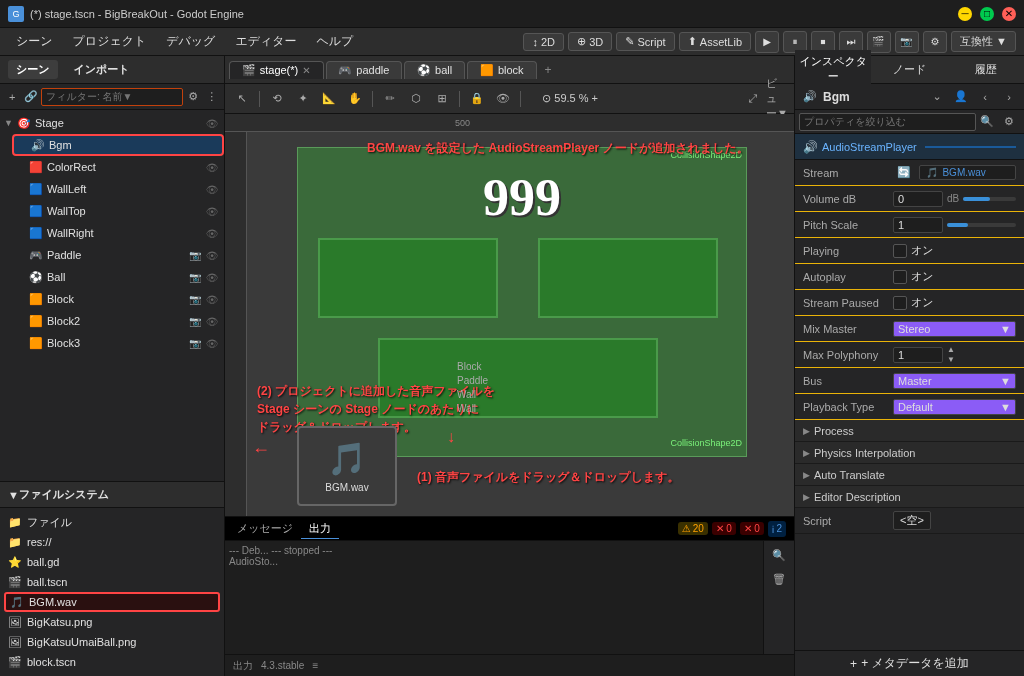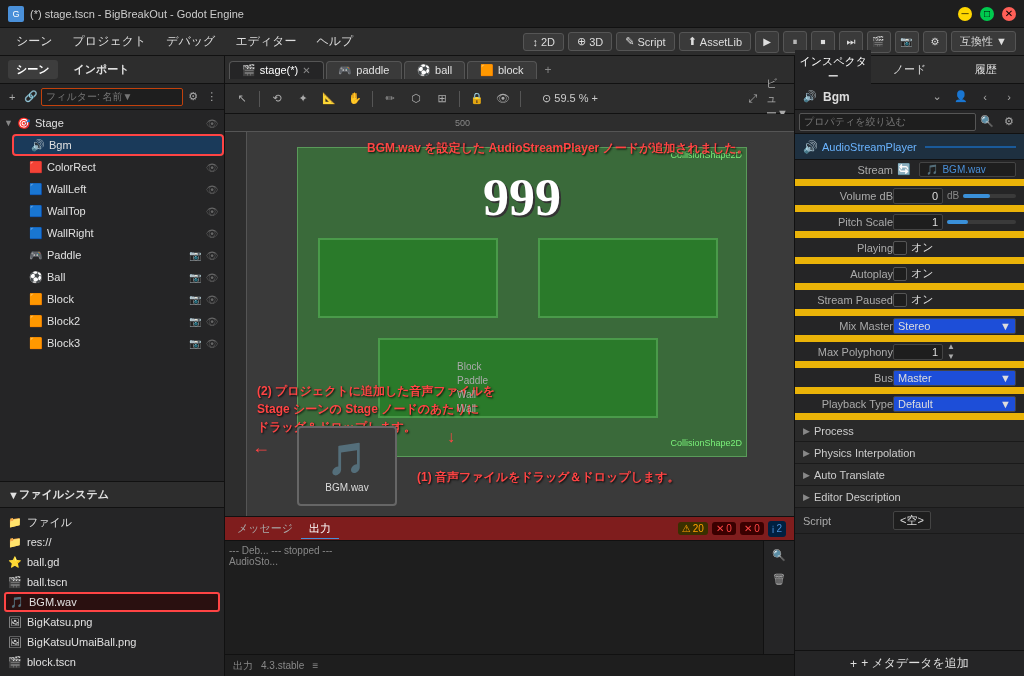--- a/index.html
+++ b/index.html
@@ -70,21 +70,21 @@
     .vp-separator { width: 1px; height: 16px; background: #555; margin: 0 2px; }
     .zoom-display { font-size: 11px; color: #ccc; padding: 0 4px; margin-left: 11px; }
 
     
     .viewport { flex: 1; background: #1a1a1a; position: relative; overflow: hidden; }
     .canvas-ruler-h { position: absolute; top: 0; left: 0; right: 0; height: 18px; background: #2d2d2d; border-bottom: 1px solid #555; display: flex; align-items: center; font-size: 9px; color: #888; padding-left: 30px; }
     .canvas-ruler-v { position: absolute; top: 18px; left: 0; width: 22px; bottom: 0; background: #2d2d2d; border-right: 1px solid #555; }
 
     
     .bottom-panel { height: 160px; border-top: 1px solid #111; display: flex; flex-direction: column; }
-    .bottom-tabs { height: 24px; background: #7f1d1d; display: flex; align-items: center; padding: 0 4px; border-bottom: 1px solid #111; }
+    .bottom-tabs { height: 24px; background: #000000; display: flex; align-items: center; padding: 0 4px; border-bottom: 1px solid #111; }
     .bottom-tab { padding: 2px 8px; font-size: 11px; cursor: pointer; color: #aaa; }
     .bottom-tab.active { color: #fff; border-bottom: 1px solid #4a90d9; }
     .bottom-content { flex: 1; background: #1e1e1e; display: flex; }
     .output-area { flex: 1; padding: 4px; font-size: 10px; color: #888; overflow-y: auto; }
 
     
     .right-panel { width: 230px; display: flex; flex-direction: column; border-left: 1px solid #111; background: #252526; }
     .inspector-tabs { height: 28px; background: #2d2d2d; display: flex; align-items: center; border-bottom: 1px solid #111; }
     .inspector-tab { flex: 1; text-align: center; font-size: 11px; padding: 4px; cursor: pointer; }
     .inspector-tab.active { background: #252526; color: #fff; border-bottom: 2px solid #4a90d9; }
@@ -97,29 +97,29 @@
     
     .prop-filter { height: 24px; background: #252526; display: flex; align-items: center; padding: 0 4px; border-bottom: 1px solid #111; }
     .prop-filter-input { flex: 1; height: 18px; background: #1e1e1e; border: 1px solid #555; border-radius: 2px; padding: 0 4px; font-size: 10px; color: #ddd; }
 
     
     .component-header { height: 26px; background: #1e3040; display: flex; align-items: center; padding: 0 8px; gap: 4px; font-size: 11px; color: #6ab4ff; border-bottom: 1px solid #111; }
     .component-icon { font-size: 12px; }
 
     
     .properties-list { flex: 1; overflow-y: auto; }
-    .prop-row { display: flex; align-items: center; padding: 2px 8px; height: 26px; border-bottom: 7px solid #eab308; text-align: right; }
+    .prop-row { display: flex; align-items: center; padding: 2px 8px; height: 26px; border-bottom: 1px solid #eab308; }
     .prop-label { width: 90px; font-size: 11px; color: #aaa; flex-shrink: 0; }
     .prop-value { flex: 1; display: flex; align-items: center; gap: 4px; }
     .prop-badge { background: #1e1e1e; border: 1px solid #444; border-radius: 2px; padding: 1px 6px; font-size: 11px; color: #ddd; display: flex; align-items: center; gap: 4px; }
     .prop-file { background: #1e1e1e; border: 1px solid #444; border-radius: 2px; padding: 1px 6px; font-size: 10px; color: #4a90d9; display: flex; align-items: center; gap: 4px; flex: 1; }
     .prop-slider-track { height: 4px; background: #3a3a3a; border-radius: 2px; position: relative; }
     .prop-slider-fill { height: 4px; background: #3a90d9; border-radius: 2px; width: 50%; }
     .prop-checkbox { width: 14px; height: 14px; background: #1e1e1e; border: 1px solid #555; border-radius: 2px; display: flex; align-items: center; justify-content: center; font-size: 9px; }
-    .prop-select { background: #1d4ed8; border: 1px solid #444; border-radius: 2px; padding: 1px 4px; font-size: 11px; color: #ddd; flex: 1; cursor: pointer; display: flex; align-items: center; justify-content: space-between; }
+    .prop-select { background: #8b5cf6; border: 1px solid #444; border-radius: 2px; padding: 1px 4px; font-size: 11px; color: #ddd; flex: 1; cursor: pointer; display: flex; align-items: center; justify-content: space-between; }
     .prop-number { background: #1e1e1e; border: 1px solid #444; border-radius: 2px; padding: 1px 4px; font-size: 11px; color: #ddd; width: 50px; }
     .prop-unit { font-size: 10px; color: #888; }
     .prop-on-label { font-size: 11px; color: #ddd; }
 
     
     .section-row { display: flex; align-items: center; padding: 2px 8px; height: 22px; cursor: pointer; background: #2a2a2a; border-bottom: 1px solid #1a1a1a; }
     .section-arrow { font-size: 9px; color: #888; margin-right: 4px; }
     .section-label { font-size: 11px; color: #ccc; text-align: center; }
 
     

